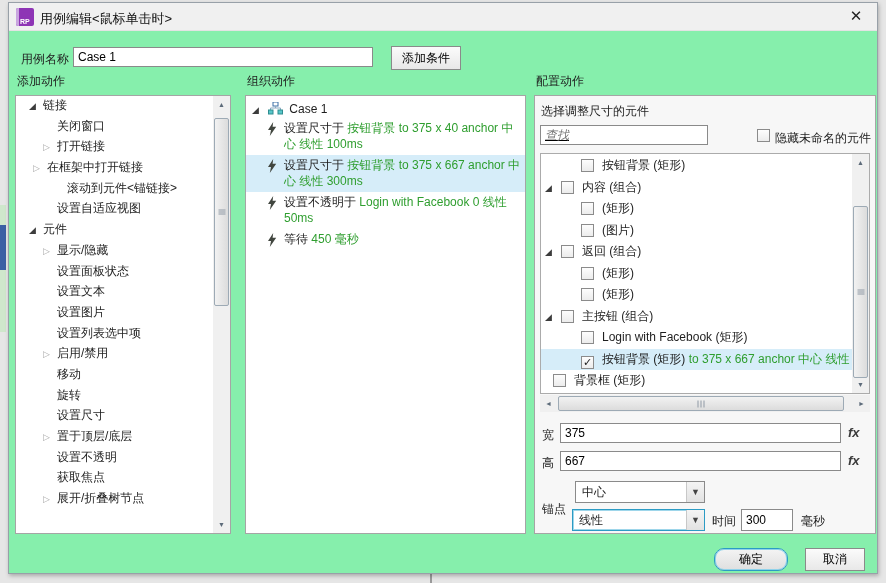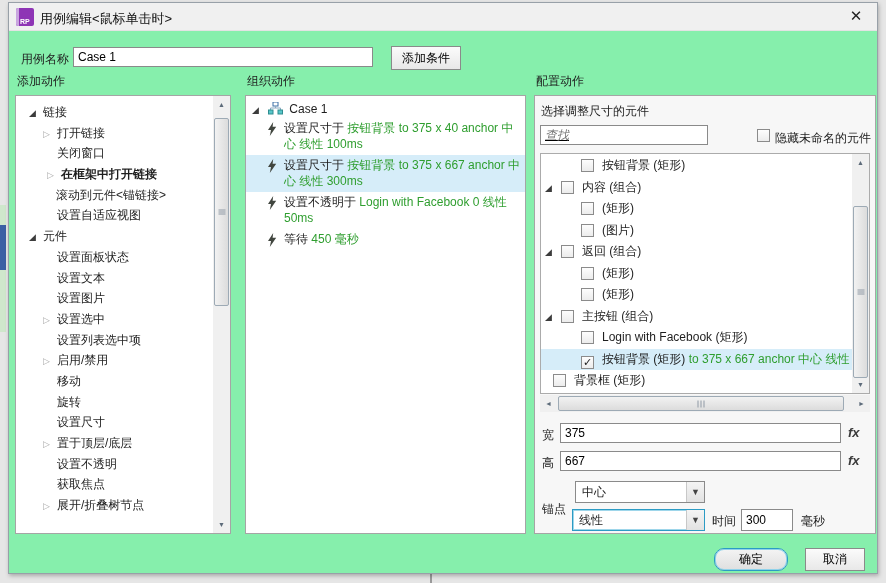--- a/index.html
+++ b/index.html
@@ -40,21 +40,21 @@
 
   
   .panel{position:absolute;top:92px;height:439px;background:#fff;border:1px solid #a5a5a5;
          box-sizing:border-box;overflow:hidden;}
   #panel-left{left:6px;width:216px;}
   #panel-mid{left:236px;width:281px;}
   #panel-right{left:525px;width:342px;background:#f7f7f7;}
 
   
   .ltree{position:absolute;left:0;top:2px;right:17px;}
-  .lrow{height:20.7px;line-height:28px;white-space:nowrap;}
+  .lrow{height:20.7px;line-height:14px;white-space:nowrap;}
   .tri{display:inline-block;width:14px;font-style:normal;}
   .tri.expanded{color:#3c3c3c;font-size:9px;}
   .tri.collapsed{color:#a8a8a8;font-size:9px;}
 
   
   .sb-v{position:absolute;top:0;bottom:0;right:0;width:17px;background:#f0f0f0;}
   .sb-h{background:#f0f0f0;}
   .sb-btn{position:absolute;width:17px;height:17px;color:#5d6b7a;font-size:7px;
           text-align:center;line-height:17px;}
   .sb-thumb{position:absolute;left:1px;right:1px;background:linear-gradient(90deg,#f2f2f2,#dcdcdc);
@@ -120,30 +120,30 @@
   <input class="abs txtin" style="left: 64px; top: 44px; width: 300px;" value="Case 1">
   <button class="abs btn" style="left:382px;top:43px;width:70px;height:24px;">添加条件</button>
 
   <span class="sec-label" style="left:8px;">添加动作</span>
   <span class="sec-label" style="left:238px;">组织动作</span>
   <span class="sec-label" style="left:527px;">配置动作</span>
 
   <div class="panel" id="panel-left">
     <div class="ltree">
         <div class="lrow" style="padding-left: 13px;"><span class="tri expanded">◢</span><span class="lbl">链接</span></div>
+        <div class="lrow" style="padding-left: 27px;"><span class="tri none"></span><span class="lbl">关闭窗口</span></div>
         <div class="lrow" style="padding-left: 27px;"><span class="tri collapsed">▷</span><span class="lbl">打开链接</span></div>
-        <div class="lrow" style="padding-left: 27px;"><span class="tri none"></span><span class="lbl">关闭窗口</span></div>
-        <div class="lrow" style="padding-left: 31px; font-weight: bold;"><span class="tri collapsed">▷</span><span class="lbl">在框架中打开链接</span></div>
-        <div class="lrow" style="padding-left: 26px;"><span class="tri none"></span><span class="lbl">滚动到元件&lt;锚链接&gt;</span></div>
+        <div class="lrow" style="padding-left: 17px;"><span class="tri collapsed">▷</span><span class="lbl">在框架中打开链接</span></div>
+        <div class="lrow" style="padding-left: 37px;"><span class="tri none"></span><span class="lbl">滚动到元件&lt;锚链接&gt;</span></div>
         <div class="lrow" style="padding-left: 27px;"><span class="tri none"></span><span class="lbl">设置自适应视图</span></div>
         <div class="lrow" style="padding-left: 13px;"><span class="tri expanded">◢</span><span class="lbl">元件</span></div>
+        <div class="lrow" style="padding-left: 27px;"><span class="tri collapsed">▷</span><span class="lbl">显示/隐藏</span></div>
         <div class="lrow" style="padding-left: 27px;"><span class="tri none"></span><span class="lbl">设置面板状态</span></div>
         <div class="lrow" style="padding-left: 27px;"><span class="tri none"></span><span class="lbl">设置文本</span></div>
         <div class="lrow" style="padding-left: 27px;"><span class="tri none"></span><span class="lbl">设置图片</span></div>
-        <div class="lrow" style="padding-left: 27px;"><span class="tri collapsed">▷</span><span class="lbl">设置选中</span></div>
         <div class="lrow" style="padding-left: 27px;"><span class="tri none"></span><span class="lbl">设置列表选中项</span></div>
         <div class="lrow" style="padding-left: 27px;"><span class="tri collapsed">▷</span><span class="lbl">启用/禁用</span></div>
         <div class="lrow" style="padding-left: 27px;"><span class="tri none"></span><span class="lbl">移动</span></div>
         <div class="lrow" style="padding-left: 27px;"><span class="tri none"></span><span class="lbl">旋转</span></div>
         <div class="lrow" style="padding-left: 27px;"><span class="tri none"></span><span class="lbl">设置尺寸</span></div>
         <div class="lrow" style="padding-left: 27px;"><span class="tri collapsed">▷</span><span class="lbl">置于顶层/底层</span></div>
         <div class="lrow" style="padding-left: 27px;"><span class="tri none"></span><span class="lbl">设置不透明</span></div>
         <div class="lrow" style="padding-left: 27px;"><span class="tri none"></span><span class="lbl">获取焦点</span></div>
         <div class="lrow" style="padding-left: 27px;"><span class="tri collapsed">▷</span><span class="lbl">展开/折叠树节点</span></div>
       </div>

